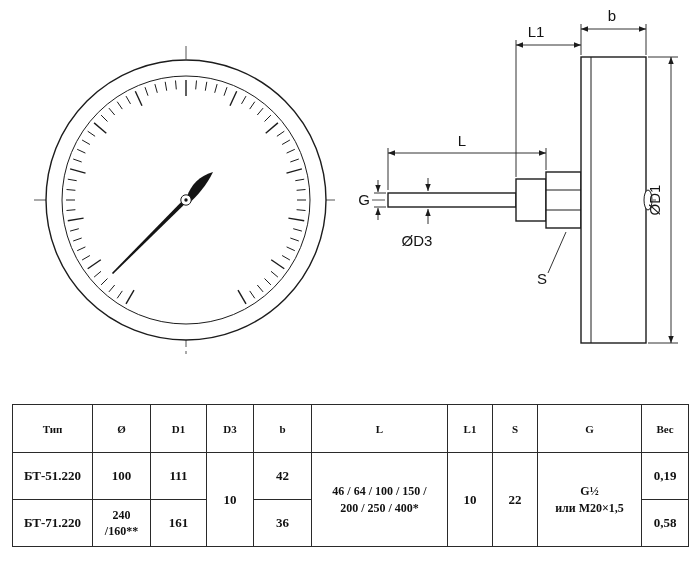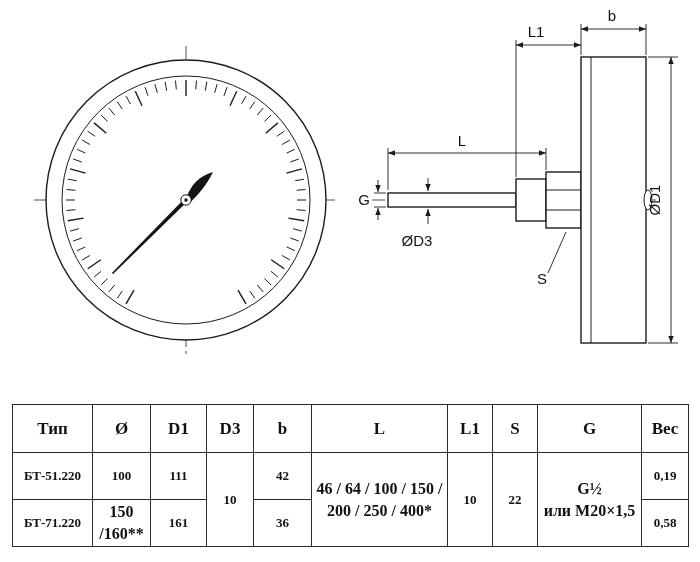--- a/index.html
+++ b/index.html
@@ -12,23 +12,23 @@
   .dim-line{stroke:#1c1c1c;stroke-width:0.9;fill:none;}
   .center-line{stroke:#2a2a2a;stroke-width:0.8;fill:none;stroke-dasharray:13 4 3 4;}
   .fill-white{fill:#ffffff;}
   .fill-ink{fill:#141414;}
 
   .table-wrap{position:absolute;left:12px;top:404px;width:676px;}
   table.spec{border-collapse:collapse;width:676px;table-layout:fixed;
              font-family:"Liberation Serif",serif;color:#111;}
   table.spec th, table.spec td{border:1px solid #2a2a2a;text-align:center;
              vertical-align:middle;padding:1px 2px;overflow:hidden;}
-  table.spec th{font-weight:bold;font-size:17px;height:45px;}
+  table.spec th{font-weight:bold;font-size:11px;height:45px;}
   table.spec td{font-size:13px;height:44px;font-weight:bold;}
-  td.small-lines div{font-size:16px;line-height:1.35;}
+  td.small-lines div{font-size:12px;line-height:1.35;}
 </style>
 </head>
 <body>
 
 <div class="sheet">
 
   <svg width="700" height="404" viewBox="0 0 700 404">
     <defs>
       <marker id="arr" viewBox="0 0 10 10" refX="9" refY="5" markerWidth="9" markerHeight="9" orient="auto-start-reverse">
         <path d="M0,1.5 L9,5 L0,8.5 Z" fill="#1c1c1c"></path>
@@ -208,21 +208,21 @@
           <td rowspan="2">22</td>
           <td rowspan="2" class="small-lines">
             <div>G½</div>
             <div>или М20×1,5</div>
           </td>
           <td>0,19</td>
         </tr>
         <tr>
           <td>БТ-71.220</td>
           <td class="small-lines">
-            <div>150</div>
+            <div>240</div>
             <div>/160**</div>
           </td>
           <td>161</td>
           <td>36</td>
           <td>0,58</td>
         </tr>
       </tbody>
     </table>
   </div>
 </div>

